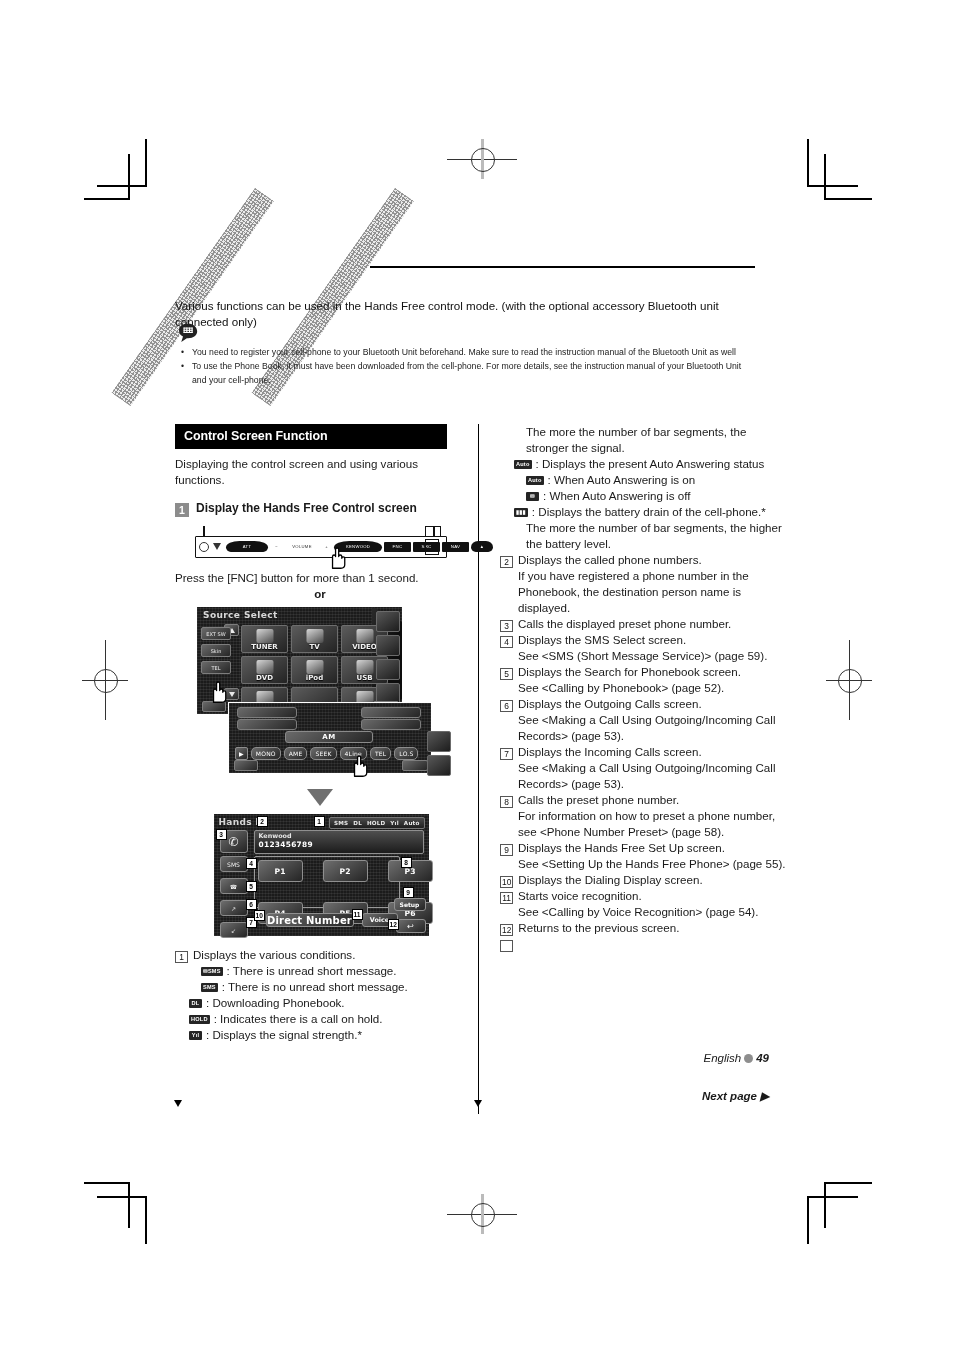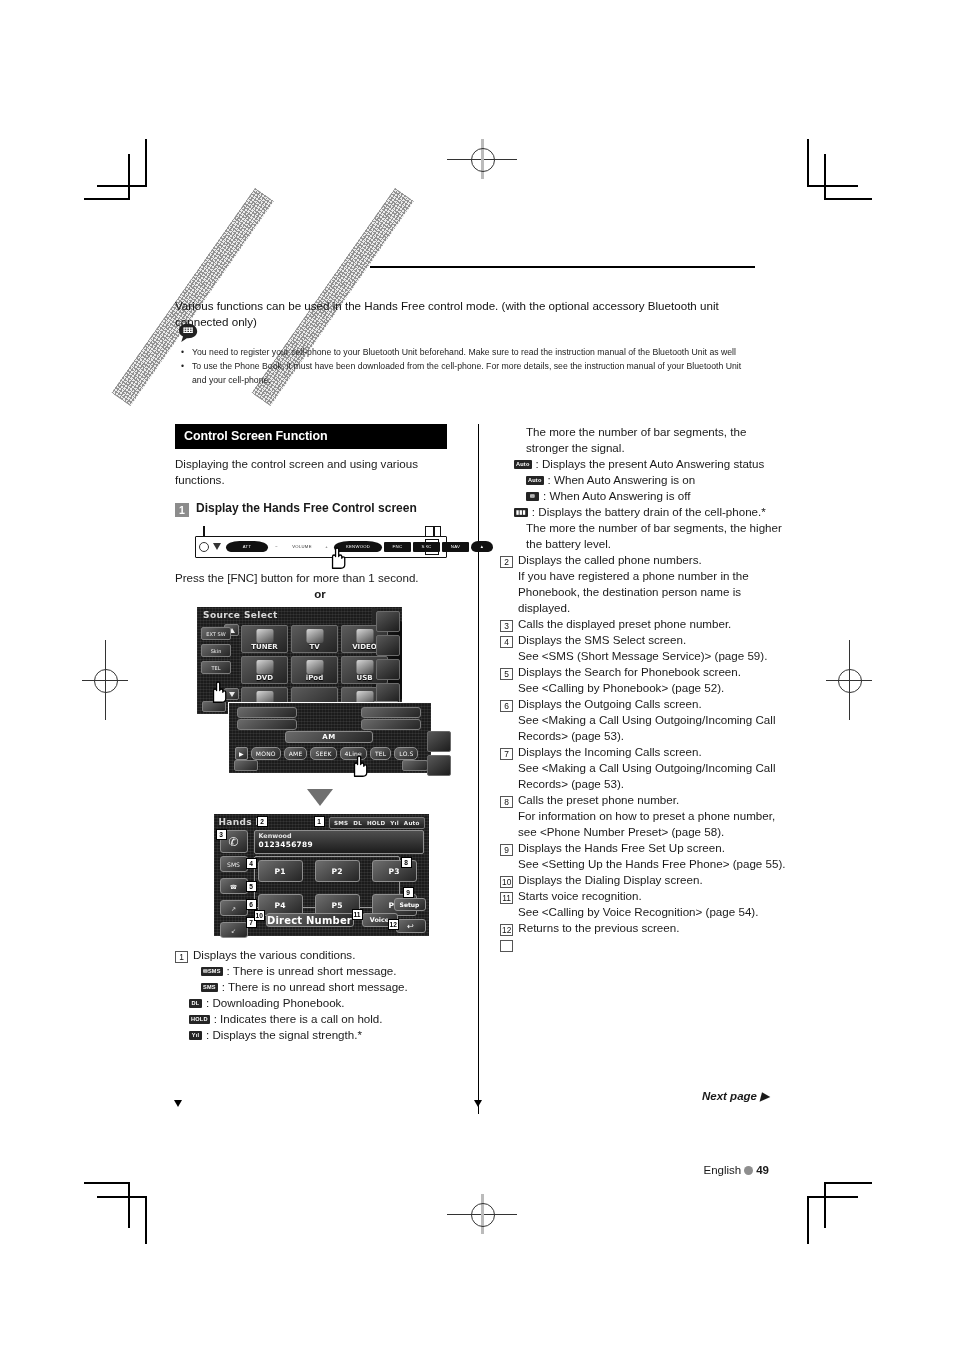--- a/index.html
+++ b/index.html
@@ -185,21 +185,21 @@
   }
   .leftcol{position:absolute;left:6px;top:42px;display:flex;flex-direction:column;gap:6px;}
   .leftcol .lb{
     width:26px;height:14px;background:linear-gradient(145deg,#6e6e6e,#232323);
     border:1px solid #8a8a8a;border-radius:3px;display:flex;align-items:center;justify-content:center;
     font-size:6px;color:#f0f0f0;gap:1px;
   }
   .presets{
     position:absolute;left:40px;top:42px;width:146px;height:52px;
     border:1px solid #9a9a9a;border-radius:2px;padding:3px;box-sizing:border-box;
-    display:grid;grid-template-columns:repeat(3,45px);grid-template-rows:repeat(2,22px);gap:12px;
+    display:grid;grid-template-columns:repeat(3,45px);grid-template-rows:repeat(2,22px);gap:20px;
   }
   .pbtn{
     background:linear-gradient(145deg,#6e6e6e,#242424);border:1px solid #8f8f8f;border-radius:3px;
     display:flex;align-items:center;justify-content:center;font-size:7.6px;font-weight:bold;color:#fff;
   }
   .dirnum{
     position:absolute;left:52px;top:99px;width:86px;height:12px;
     background:linear-gradient(145deg,#6e6e6e,#242424);border:1px solid #8f8f8f;border-radius:3px;
     display:flex;align-items:center;justify-content:center;font-size:10px;font-weight:bold;color:#fff;letter-spacing:.2px;
   }
@@ -235,21 +235,21 @@
   .ind2{margin-left:26px;}
   .sub{display:flex;align-items:flex-start;gap:4px;}
   .glyph{
     background:#242424;color:#fff;font-size:5.6px;font-weight:bold;
     line-height:9px;height:9px;padding:0 2px;display:inline-block;flex:none;margin-top:4px;
     border-radius:1px;letter-spacing:.2px;min-width:9px;text-align:center;
   }
 
   
   .nextpage{position:absolute;right:185px;top:1089px;font-size:11.5px;font-weight:bold;font-style:italic;}
-  .footer{position:absolute;right:185px;top:1164px;font-size:11.5px;font-weight:bold;display:flex;align-items:center;gap:3px;}
+  .footer{position:absolute;right:185px;top:1052px;font-size:11.5px;font-weight:bold;display:flex;align-items:center;gap:3px;font-style:italic;}
   .fdot{width:9px;height:9px;border-radius:50%;background:#8e8e8e;display:inline-block;}
   .fEn{font-weight:normal;}
 </style>
 </head>
 <body>
 
 <div class="page">
 
   <div class="cropmark" style="left:84px;top:198px;width:46px;height:2px;"></div>
   <div class="cropmark" style="left:128px;top:154px;width:2px;height:46px;"></div>

